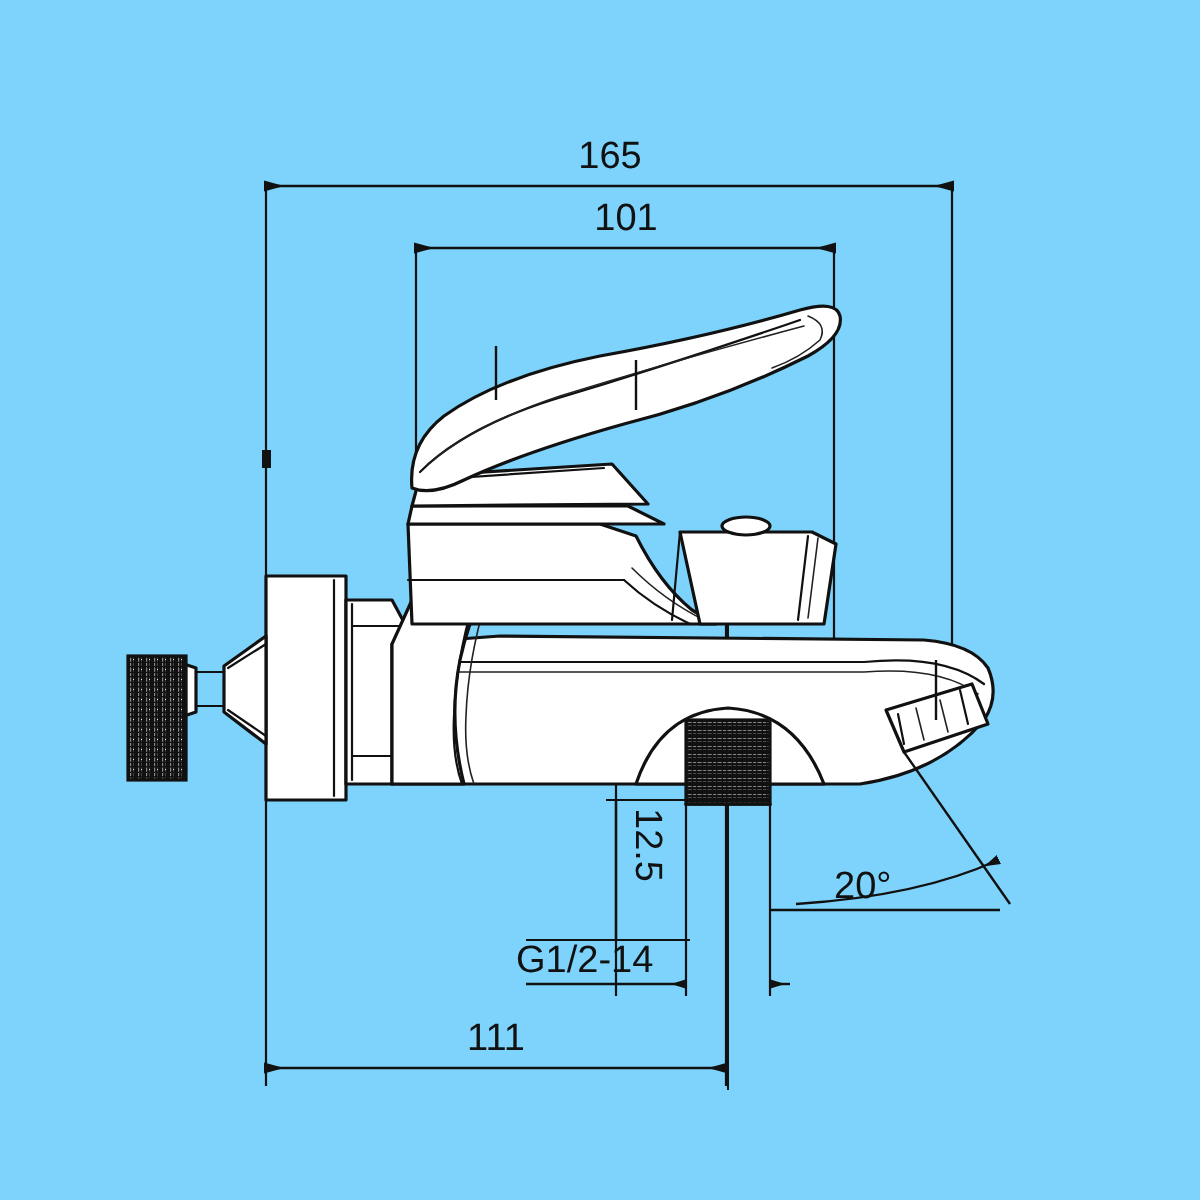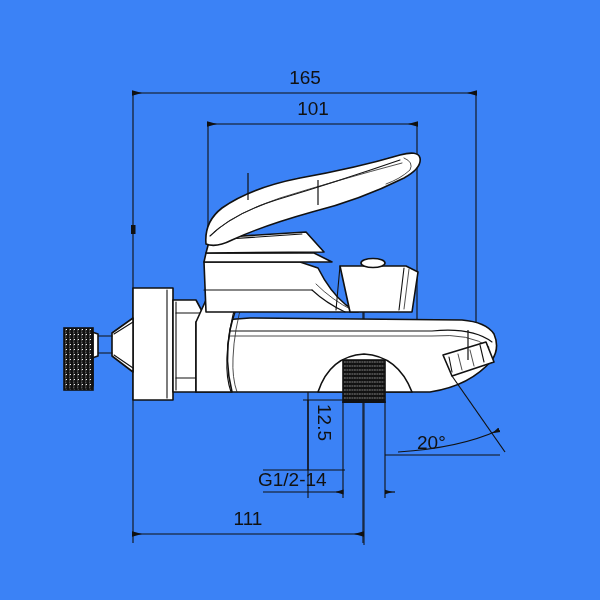--- a/index.html
+++ b/index.html
@@ -10,21 +10,21 @@
   body {
     width: 600px;
     height: 600px;
     font-family: "Liberation Sans", sans-serif;
     overflow: hidden;
   }
   #drawing-root {
     position: relative;
     width: 600px;
     height: 600px;
-    background: #3b82f6;
+    background: #7dd3fc;
   }
   svg#tech-drawing {
     display: block;
     width: 600px;
     height: 600px;
   }
   .dim-text {
     font-family: "Liberation Sans", sans-serif;
     font-size: 19px;
     fill: #111111;

